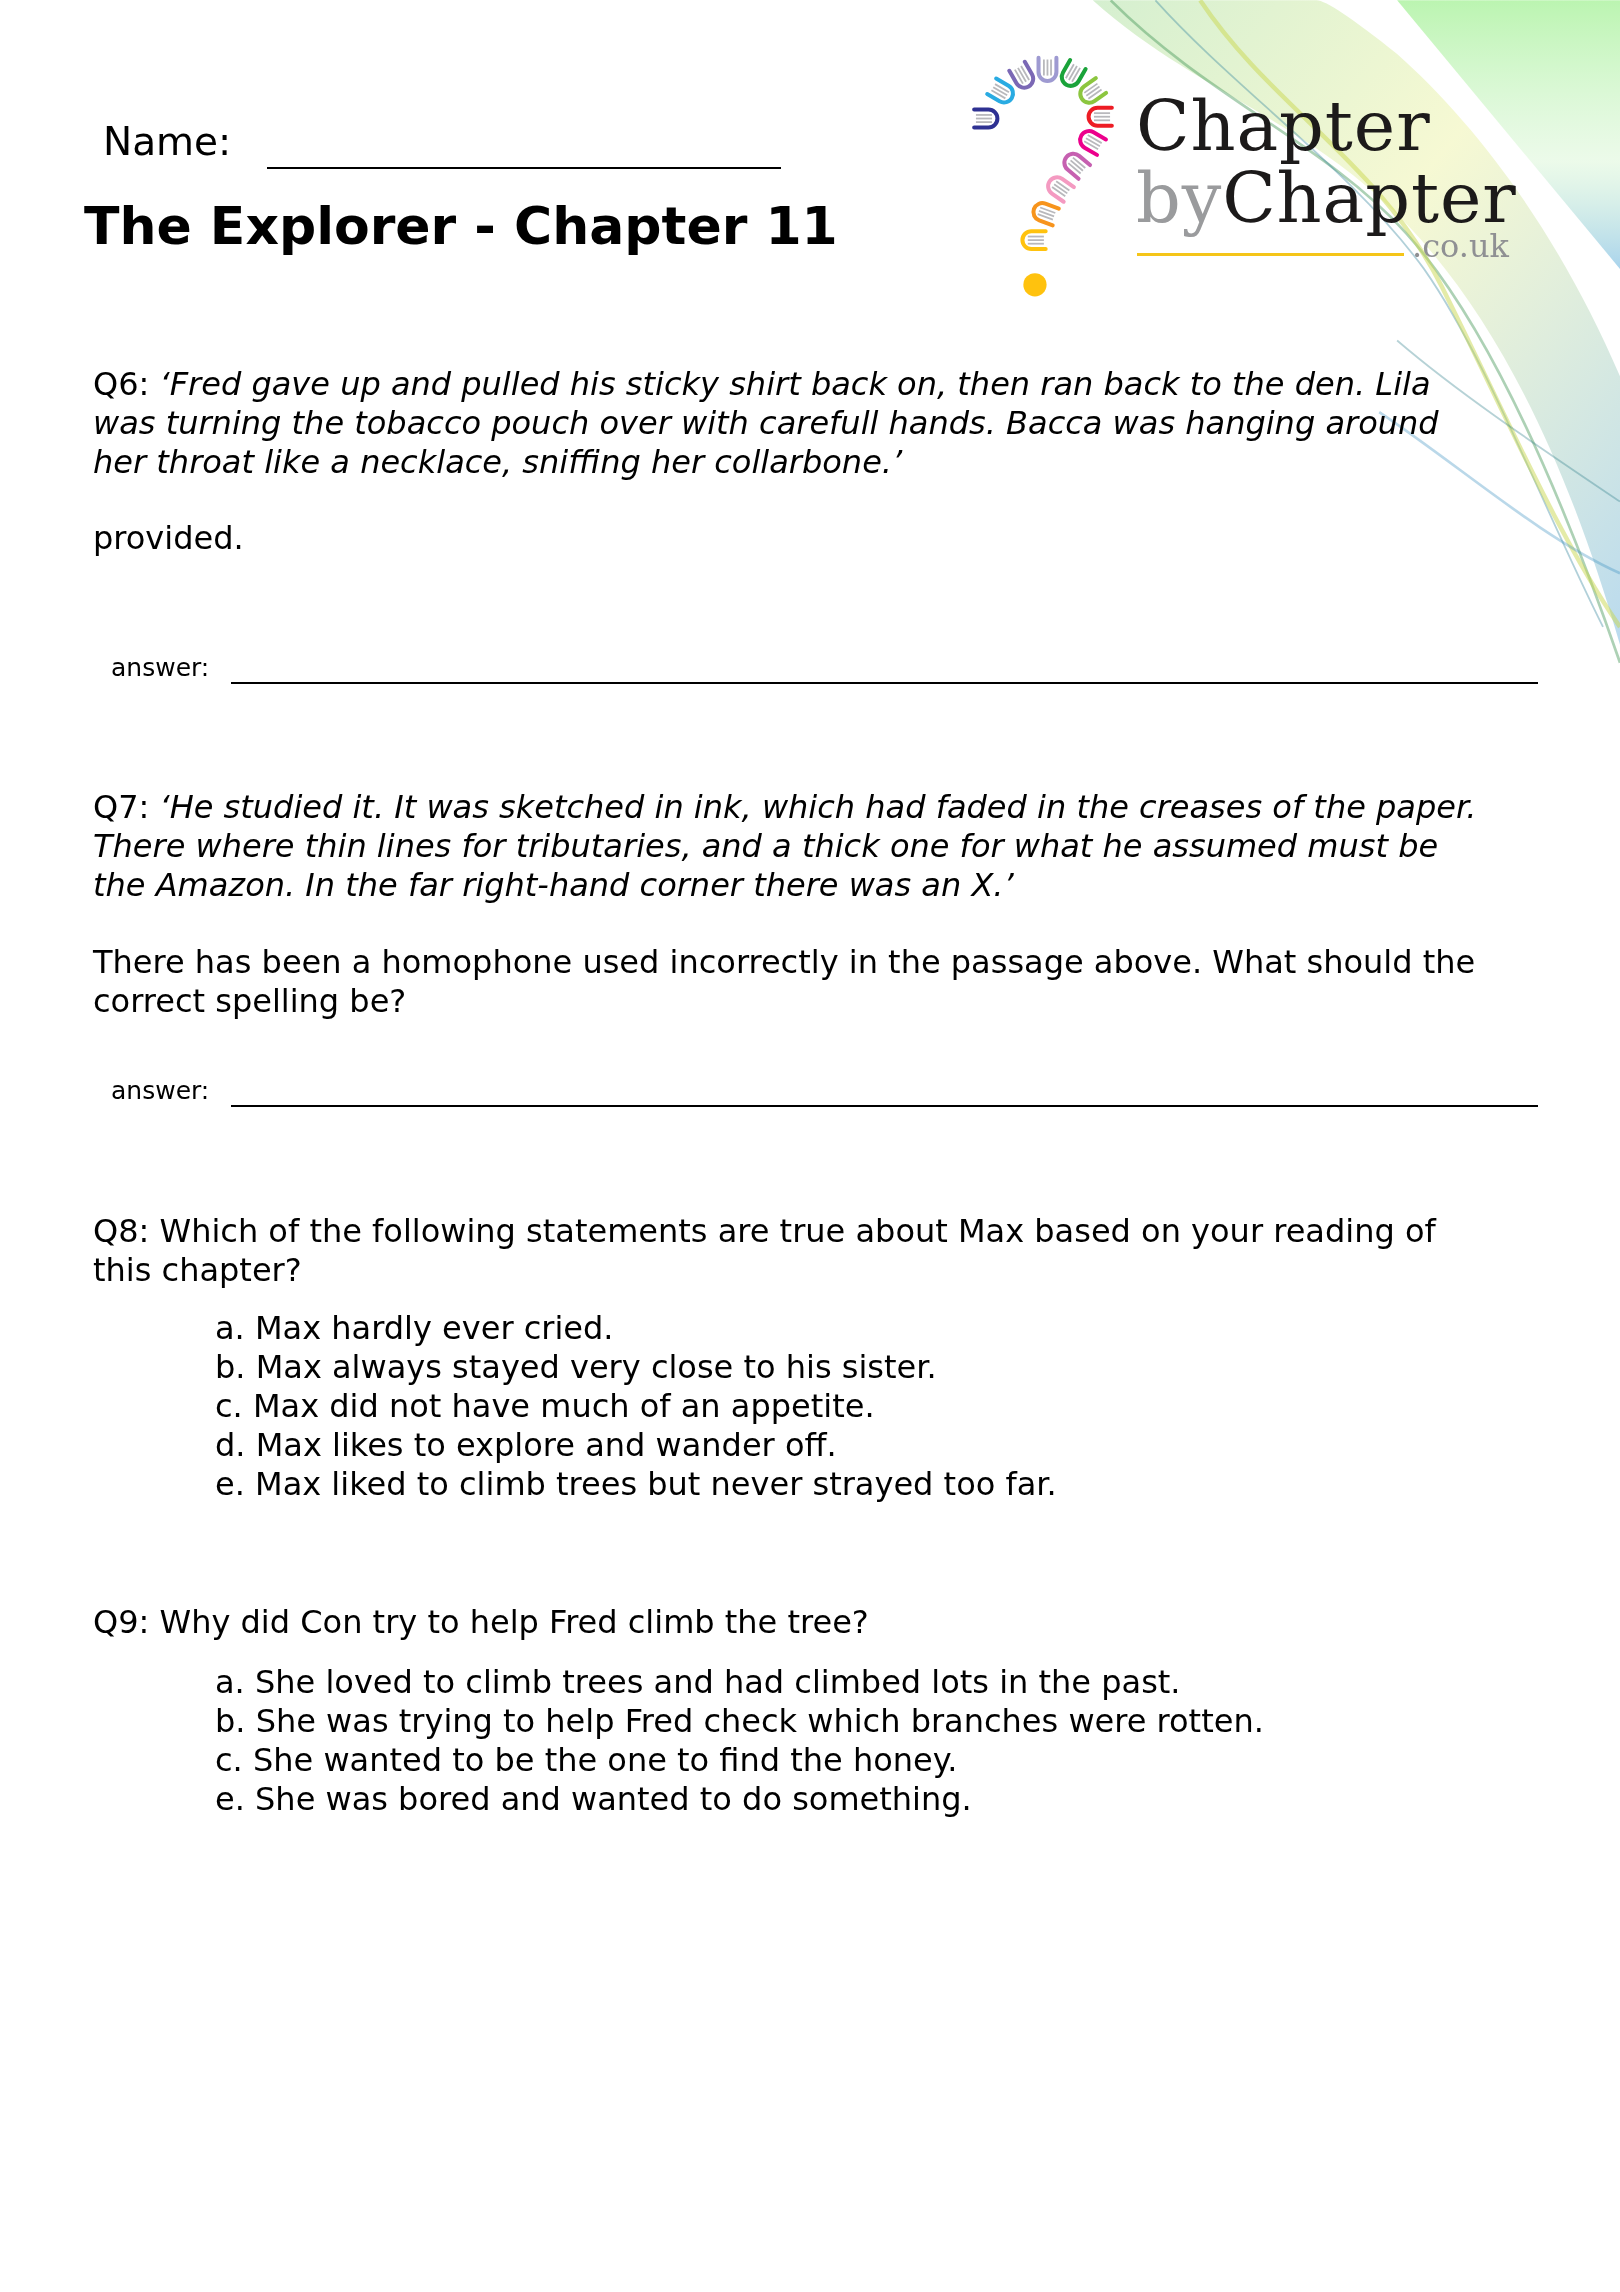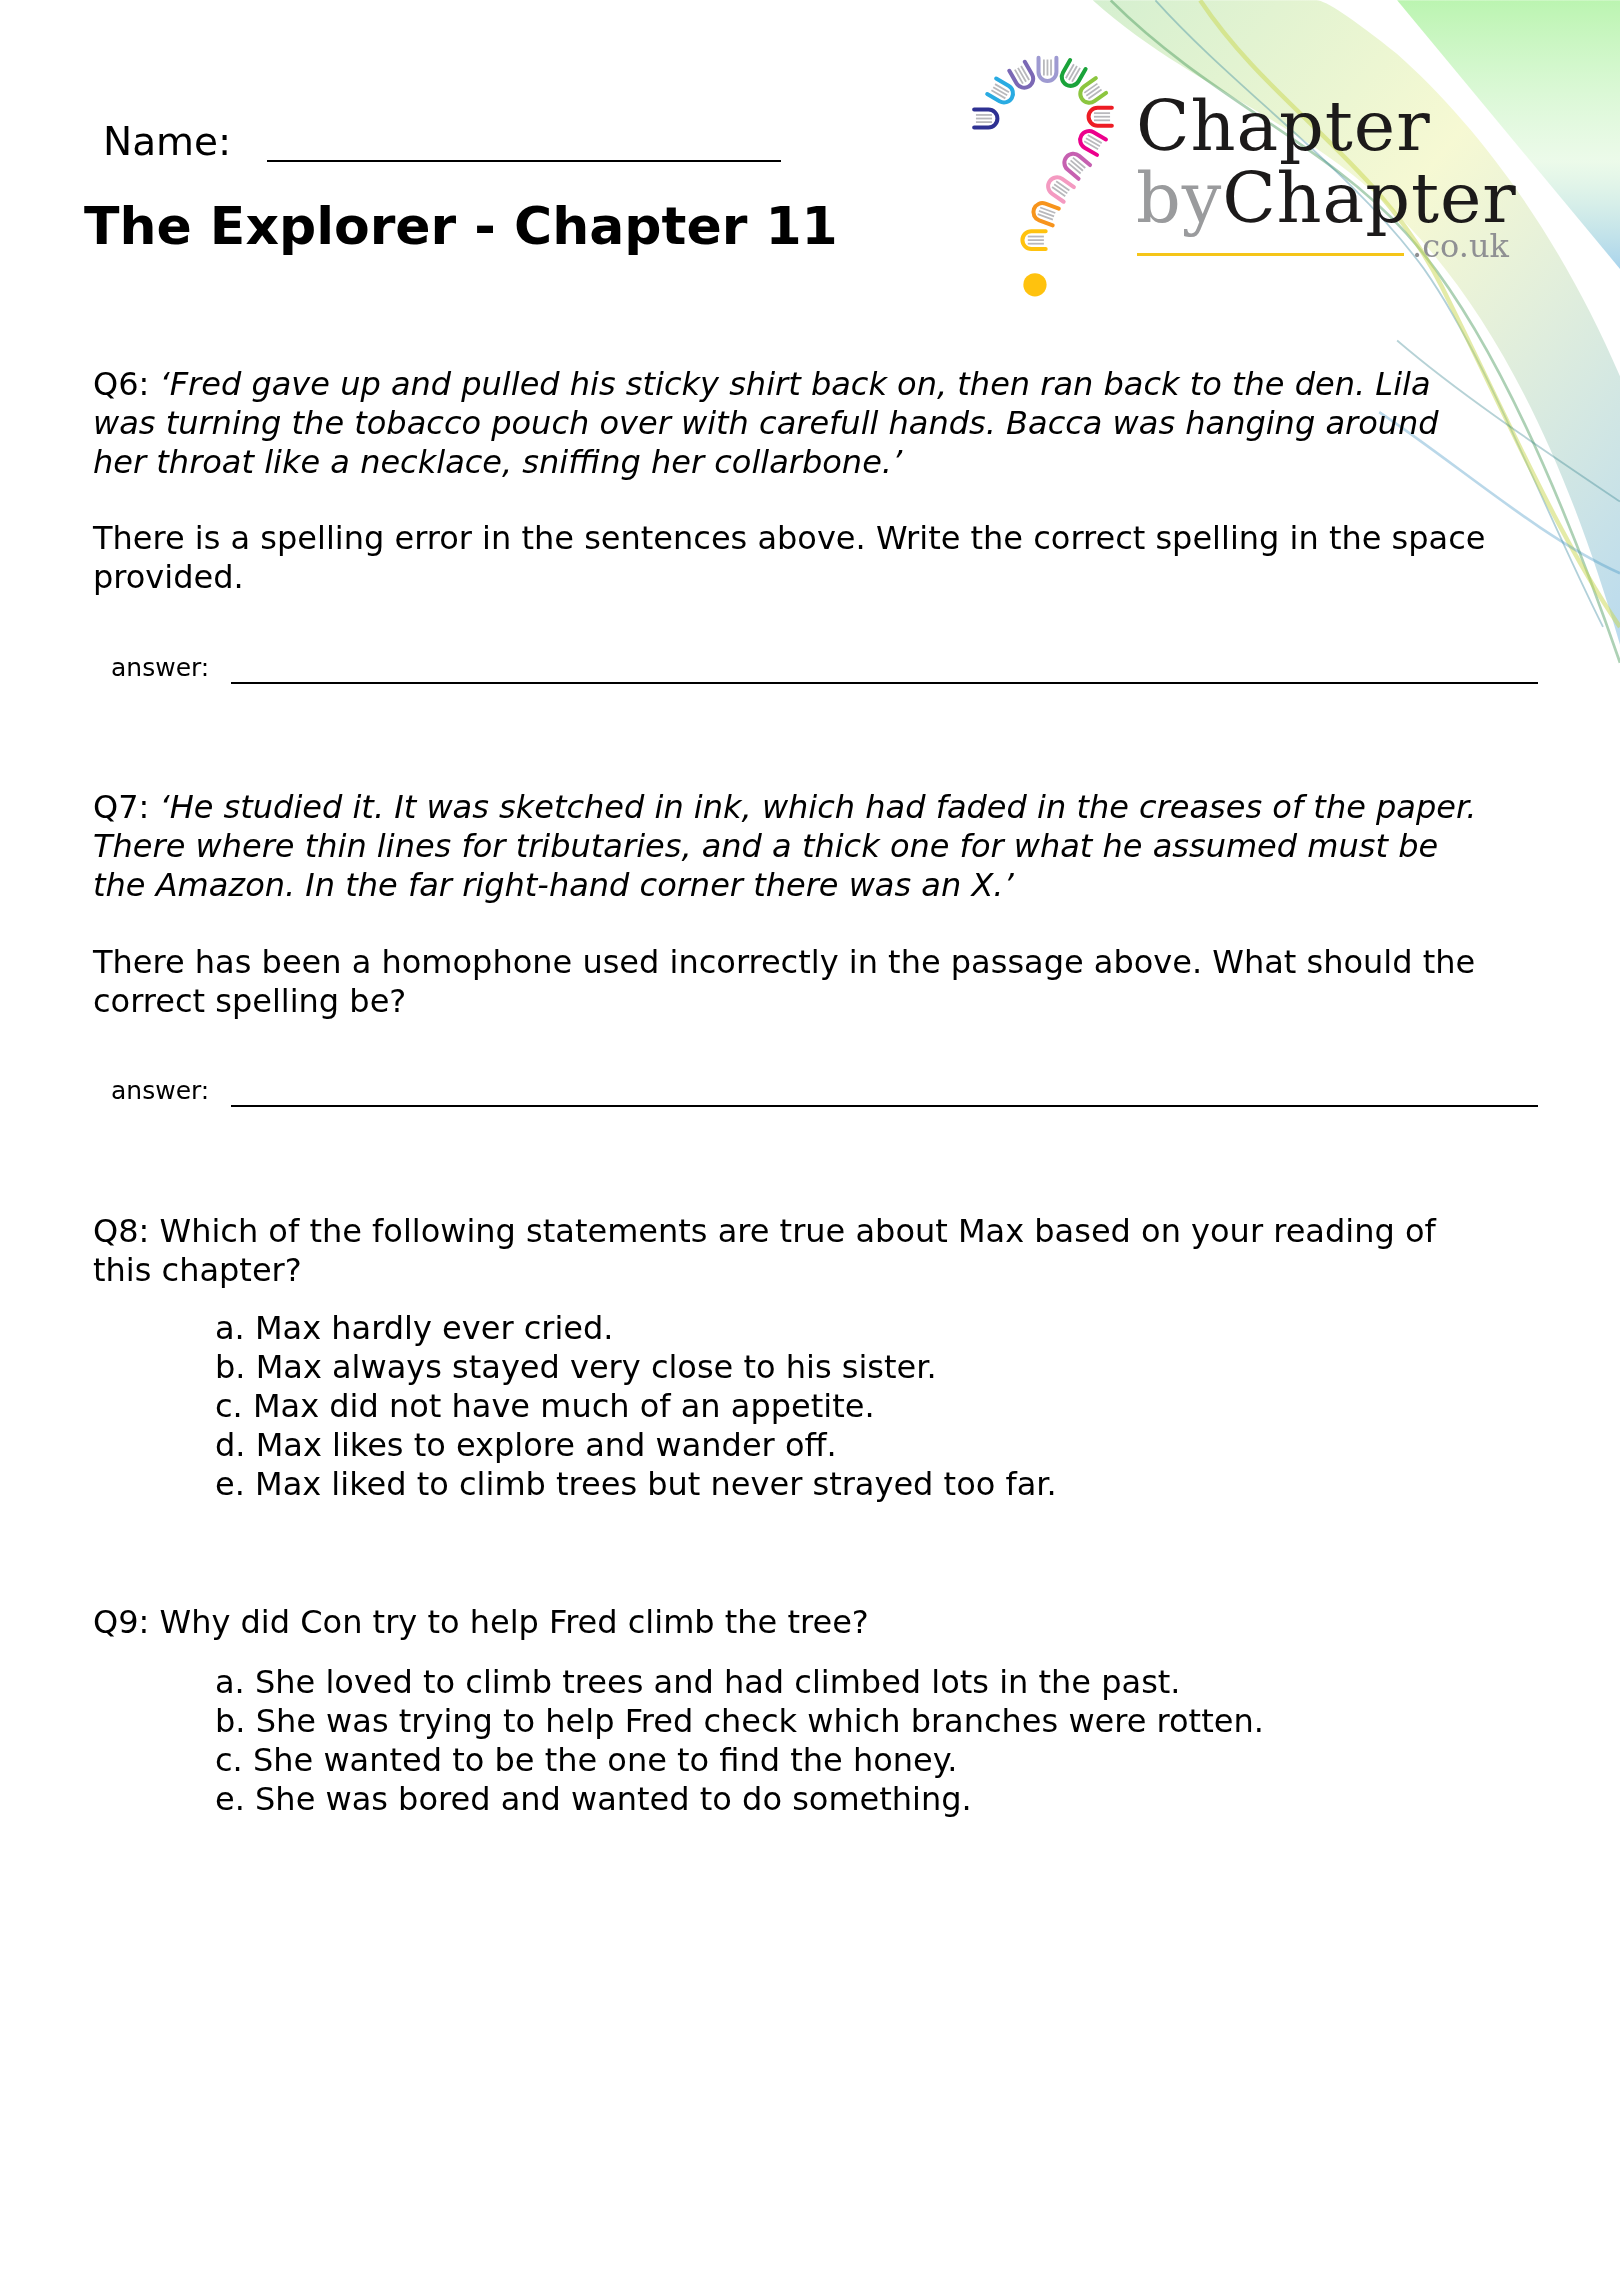--- a/index.html
+++ b/index.html
@@ -7,21 +7,21 @@
     width: 1620px; height: 2293px; position: relative; overflow: hidden;
     background: #ffffff; color: #000;
     font-family: "DejaVu Sans", sans-serif;
   }
   .abs { position: absolute; }
 
   
   #swoosh { position: absolute; left: 1057px; top: 0; width: 563px; height: 681px; pointer-events: none; }
 
   
-  .name-row { left: 103px; top: 115px; font-size: 39px; line-height: 54px; display: flex; align-items: flex-start; gap: 16px; }
+  .name-row { left: 103px; top: 115px; font-size: 39px; line-height: 54px; display: flex; align-items: flex-end; gap: 16px; }
   .name-line { display: inline-block; width: 514px; border-bottom: 2.7px solid #000; margin-left: 19.7px; height: 45px; }
   .title { left: 84px; top: 199px; font-size: 52px; font-weight: bold; line-height: 54px; }
 
   
   #logo-mark { left: 967px; top: 52px; width: 152px; height: 260px; }
   .logo-text { font-family: "DejaVu Serif", serif; line-height: 1; }
   .logo-chapter { left: 1136px; top: 91px; font-size: 70px; color: #1c1a1a; letter-spacing: 0.9px; }
   .logo-by { left: 1136px; top: 163px; font-size: 70px; color: #1c1a1a; letter-spacing: 0.9px; }
   .logo-by .gray { color: #9a9b9d; }
   .logo-underline { left: 1137px; top: 253px; width: 267px; height: 2.7px; background: #f5c518; }
@@ -146,21 +146,20 @@
 <div class="abs logo-text logo-by"><span class="gray">by</span><span>Chapter</span></div>
 <div class="abs logo-underline"></div>
 <div class="abs logo-text logo-couk">.co.uk</div>
 
 <div class="abs q" style="top:365px">
   <div><span>Q6: </span><span class="it">‘Fred gave up and pulled his sticky shirt back on, then ran back to the den. Lila</span></div>
   <div class="it">was turning the tobacco pouch over with carefull hands. Bacca was hanging around</div>
   <div class="it">her throat like a necklace, sniffing her collarbone.’</div>
 </div>
 <div class="abs q" style="top:519px">
-  <div>There is a spelling error in the sentences above. Write the correct spelling in the space</div>
   <div>provided.</div>
 </div>
 <div class="abs answer-row" style="top:652px">
   <span class="answer-label">answer:</span>
   <span class="answer-line"></span>
 </div>
 
 <div class="abs q" style="top:788px">
   <div><span>Q7: </span><span class="it">‘He studied it. It was sketched in ink, which had faded in the creases of the paper.</span></div>
   <div class="it">There where thin lines for tributaries, and a thick one for what he assumed must be</div>

